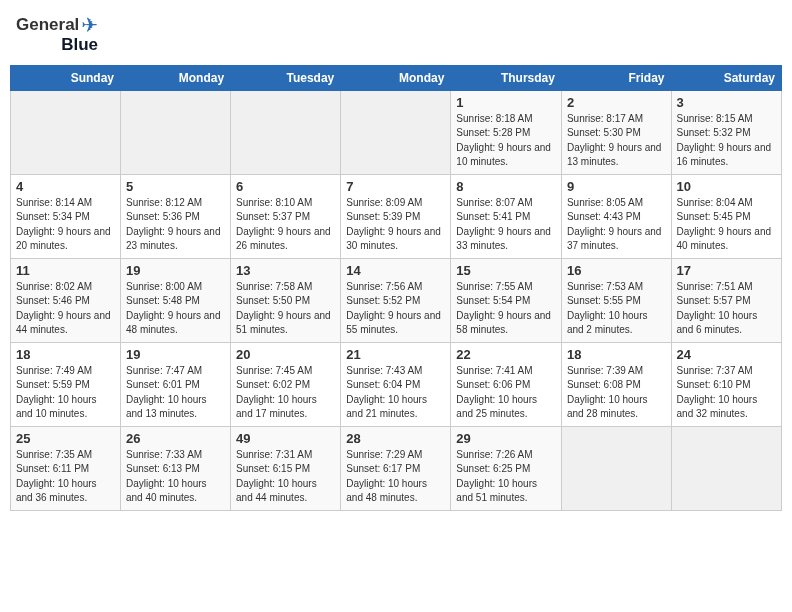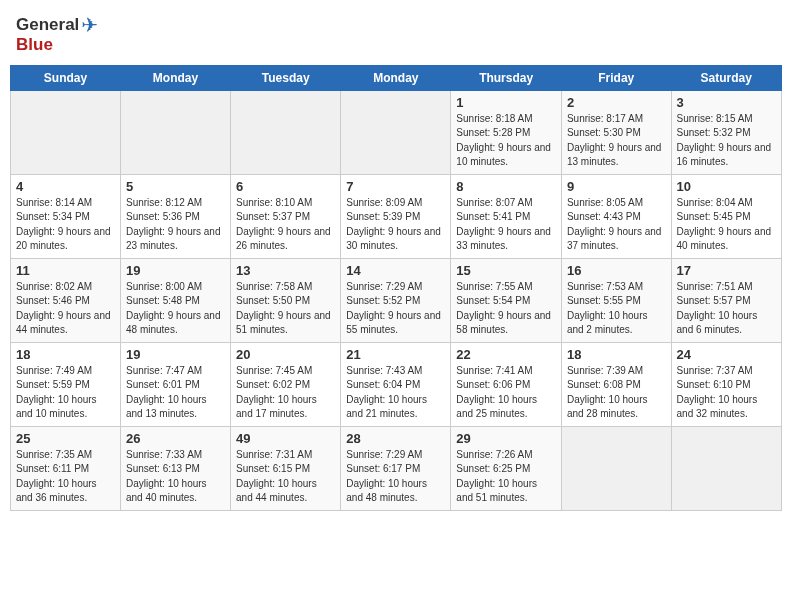--- a/index.html
+++ b/index.html
@@ -9,20 +9,21 @@
       width: 792px;
       min-height: 612px;
       padding: 10px;
     }
     .header-area {
       display: flex;
       justify-content: space-between;
       align-items: flex-start;
       margin-bottom: 6px;
       padding: 4px 6px;
+      text-align: right;
     }
     .logo {
       display: flex;
       align-items: center;
       gap: 2px;
     }
     .title-area {
       text-align: right;
     }
     .month-title {
@@ -37,21 +38,21 @@
     .calendar-table {
       width: 100%;
       border-collapse: collapse;
       border: 1px solid #ccc;
     }
     .calendar-table th {
       background-color: #2a6bb5;
       color: #fff;
       font-size: 12px;
       font-weight: bold;
-      text-align: center;
+      text-align: right;
       padding: 5px 6px;
       border: 1px solid #2a6bb5;
     }
     .calendar-table td {
       vertical-align: top;
       border: 1px solid #ccc;
       padding: 4px 5px;
       width: 113px;
       min-height: 70px;
       font-size: 9.5px;
@@ -82,21 +83,21 @@
 </head>
 <body>
 
 <div class="header-area">
   <div class="logo">
   <div style="line-height:1.1;">
     <div style="display:flex; align-items:center;">
       <span style="font-size:17px; font-weight:bold; color:#333;">General</span>
       <span style="color:#2a6bb5; font-size:20px; margin-left:2px;">✈</span>
     </div>
-    <div style="font-size:17px; font-weight:bold; color:#b91c1c;">Blue</div>
+    <div style="font-size:17px; font-weight:bold; color:#0f172a;">Blue</div>
   </div>
 </div>
   <div class="title-area">
     <div class="month-title"></div>
     <div class="location-title"></div>
   </div>
 </div>
 
 <table class="calendar-table">
   <thead>
@@ -206,21 +207,21 @@
         </td>
         <td>
           <span class="day-number">13</span>
           <div class="day-info">Sunrise: 7:58 AM
 Sunset: 5:50 PM
 Daylight: 9 hours
 and 51 minutes.</div>
         </td>
         <td>
           <span class="day-number">14</span>
-          <div class="day-info">Sunrise: 7:29 AM
+          <div class="day-info">Sunrise: 7:56 AM
 Sunset: 5:52 PM
 Daylight: 9 hours
 and 55 minutes.</div>
         </td>
         <td>
           <span class="day-number">15</span>
           <div class="day-info">Sunrise: 7:55 AM
 Sunset: 5:54 PM
 Daylight: 9 hours
 and 58 minutes.</div>

